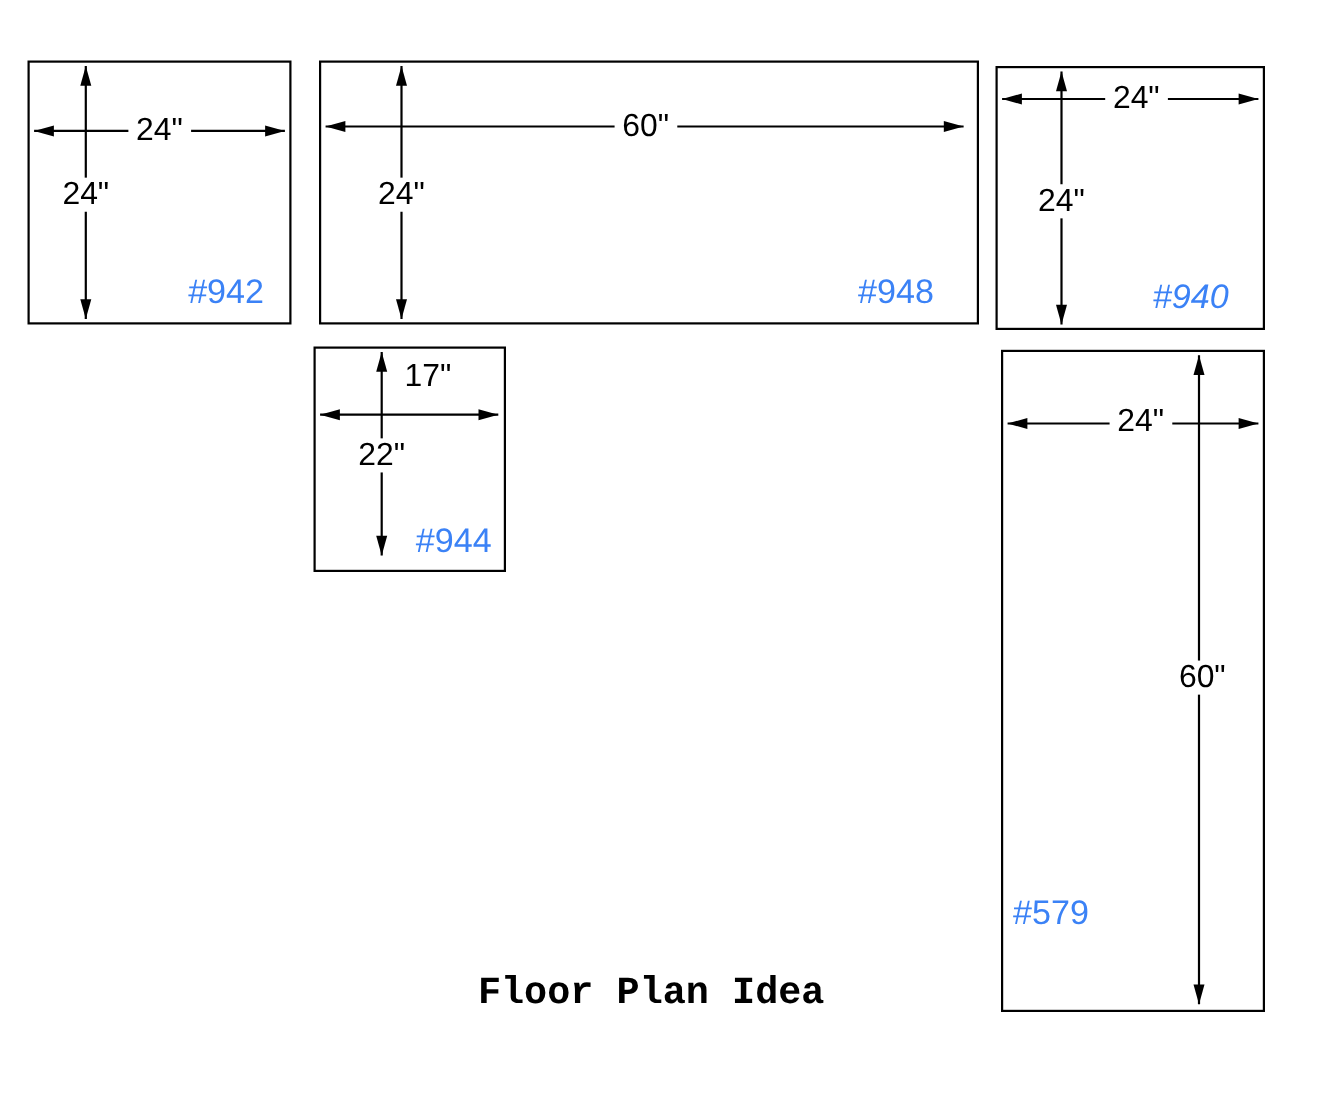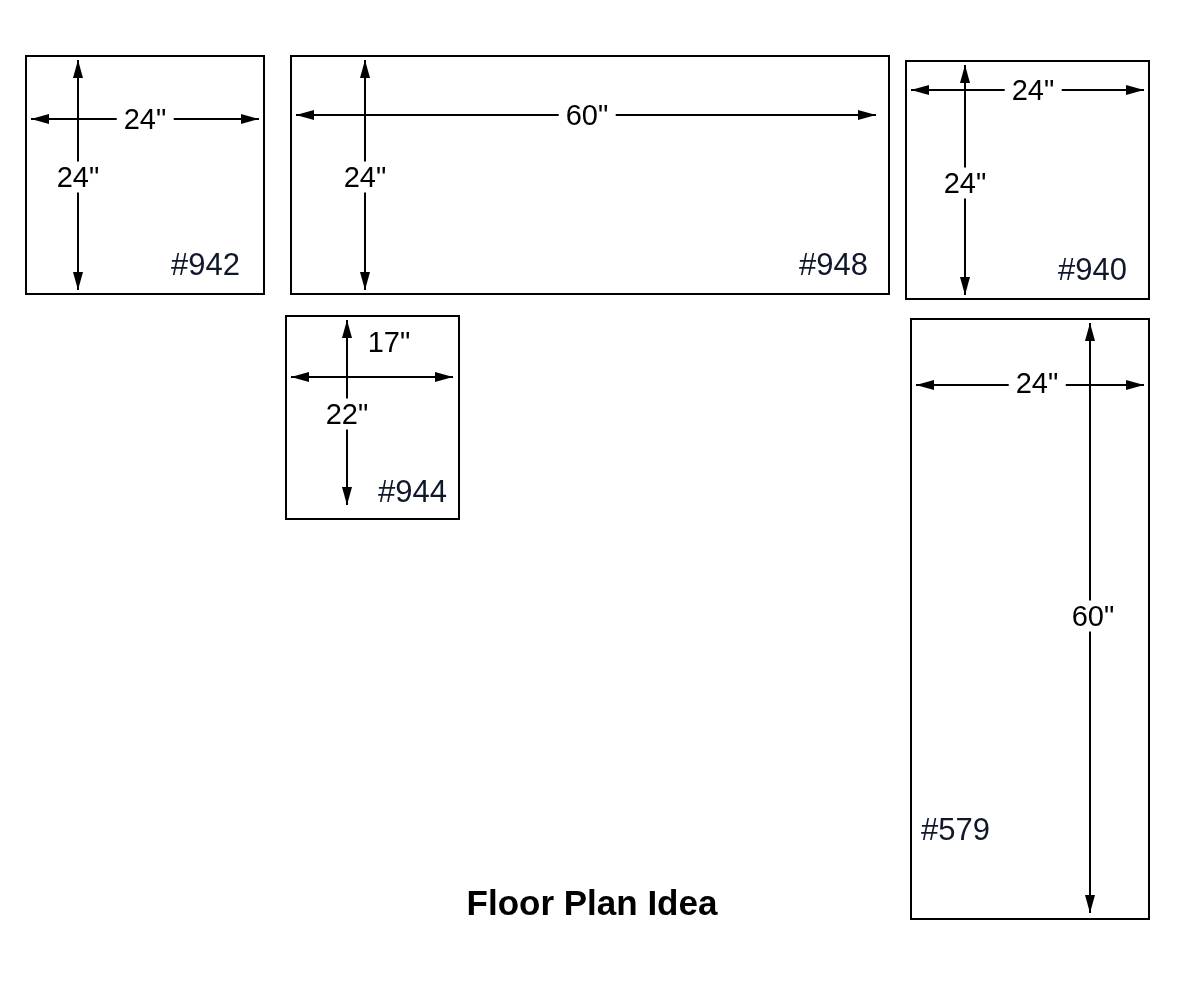--- a/index.html
+++ b/index.html
@@ -39,28 +39,28 @@
     font-size: 29px;
     line-height: 1;
     white-space: nowrap;
     color: #000000;
   }
   .unit-label {
     position: absolute;
     font-size: 31px;
     line-height: 1;
     white-space: nowrap;
-    color: #0f172a;
+    color: #3b82f6;
     background: #ffffff;
     padding: 1px 3px;
   }
   .plan-title {
     position: absolute;
     transform: translate(-50%, -50%);
-    font-family: Liberation Sans, sans-serif;
+    font-family: Liberation Mono, monospace;
     font-weight: 700;
     font-size: 35px;
     white-space: nowrap;
     color: #000000;
   }
   line {
     stroke: #000000;
     stroke-width: 2;
   }
   polygon {
@@ -99,39 +99,39 @@
         <polygon points="584,58 566,53 566,63"></polygon>
       </g>
       <g>
         <line x1="73" y1="3" x2="73" y2="233"></line>
         <polygon points="73,3 68,21 78,21"></polygon>
         <polygon points="73,233 68,215 78,215"></polygon>
       </g>
     </svg>
     <div class="dim-label" style="left:295px; top:58px;">60"</div>
     <div class="dim-label" style="left:73px; top:120px;">24"</div>
-    <div class="unit-label" style="right:17px; bottom:12px;margin-left:27px;">#948</div>
+    <div class="unit-label" style="right:36px; bottom:12px;margin-left:27px;">#948</div>
   </div>
 
   <div class="unit" style="left:905px; top:60px; width:245px; height:240px;">
     <svg width="241" height="236" viewBox="0 0 241 236">
       <g>
         <line x1="4" y1="28" x2="237" y2="28"></line>
         <polygon points="4,28 22,23 22,33"></polygon>
         <polygon points="237,28 219,23 219,33"></polygon>
       </g>
       <g>
         <line x1="58" y1="3" x2="58" y2="233"></line>
         <polygon points="58,3 53,21 63,21"></polygon>
         <polygon points="58,233 53,215 63,215"></polygon>
       </g>
     </svg>
     <div class="dim-label" style="left:126px; top:28px;">24"</div>
     <div class="dim-label" style="left:58px; top:121px;">24"</div>
-    <div class="unit-label" style="right:18px; bottom:12px;">#940</div>
+    <div class="unit-label" style="right:28px; bottom:12px;font-style:italic;">#940</div>
   </div>
 
   <div class="unit" style="left:285px; top:315px; width:175px; height:205px;">
     <svg width="171" height="201" viewBox="0 0 171 201">
       <g>
         <line x1="4" y1="60" x2="166" y2="60"></line>
         <polygon points="4,60 22,55 22,65"></polygon>
         <polygon points="166,60 148,55 148,65"></polygon>
       </g>
       <g>

